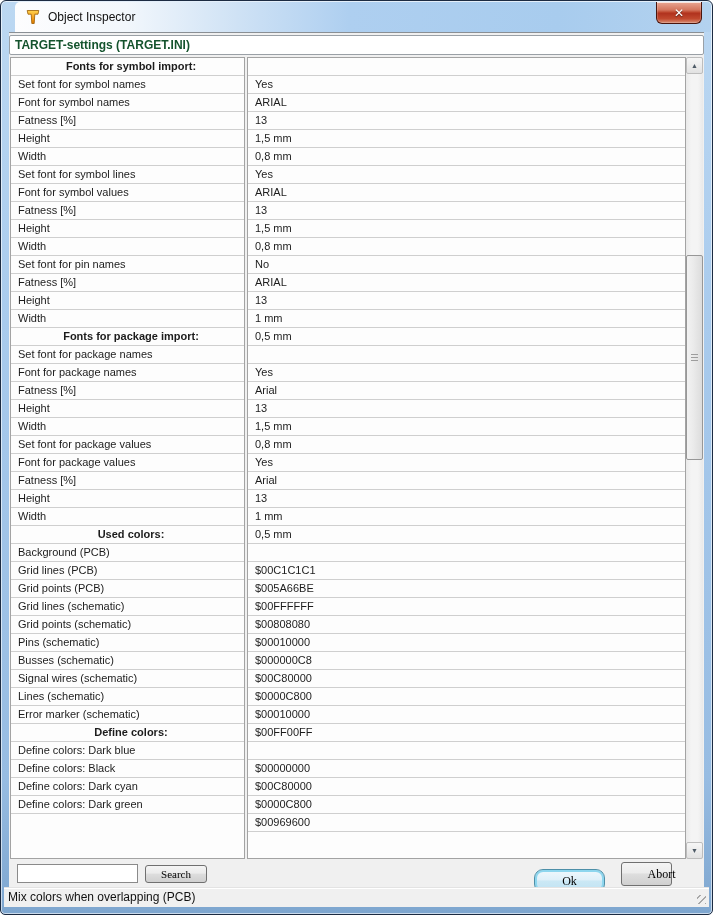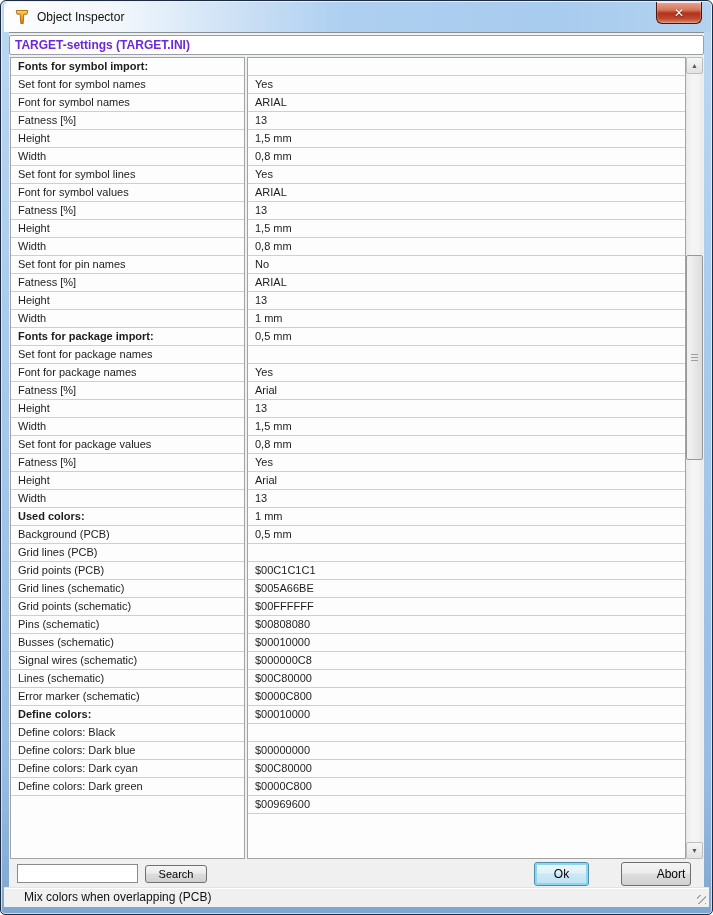--- a/index.html
+++ b/index.html
@@ -11,21 +11,21 @@
     overflow: hidden;
   }
   .window {
     position: absolute; inset: 0;
     border: 1px solid #1c2b42;
     border-radius: 6px 6px 5px 5px;
     background: linear-gradient(180deg, #bcd8f2 0%, #a9cbed 35%, #97bce2 85%, #7ea6cf 100%);
     box-shadow: inset 0 0 0 1px rgba(255,255,255,0.6);
   }
   .titlebar {
-    position: absolute; left: 3px; right: 1px; top: 1px; height: 30px;
+    position: absolute; left: 14px; right: 1px; top: 1px; height: 30px;
     border-radius: 5px 5px 0 0;
     background: linear-gradient(90deg, #fdfdfe 0%, #f2f7fc 16%, #cfe2f5 32%, #aecff0 48%, #a8ccee 78%, #b3d2ef 100%);
     display: flex; align-items: center;
   }
   .app-icon {
     width: 16px; height: 16px; margin-left: 10px; margin-right: 7px;
     display: inline-block;
   }
   .title-text { font-size: 12px; color: #111; }
   .close-btn {
@@ -41,21 +41,21 @@
   }
   .content {
     position: absolute; left: 8px; right: 8px; top: 31px; bottom: 7px;
     background: #f0f0f0;
     border-top: 1px solid #8a8f94;
   }
   .name-field {
     position: absolute; left: 0; right: 0; top: 2px; height: 20px;
     background: #ffffff;
     border: 1px solid #9aa0a6; border-radius: 2px;
-    font-size: 12px; font-weight: bold; color: #6d28d9;
+    font-size: 12px; font-weight: bold; color: #14532d;
     line-height: 18px; padding-left: 5px;
   }
   .panes {
     position: absolute; left: 1px; right: 1px; top: 24px; height: 802px;
     display: flex;
   }
   .pane {
     background: #fdfdfd;
     border: 1px solid #a3a3a3;
     overflow: hidden;
@@ -64,21 +64,21 @@
   .pane.values { flex: 1; }
   .row {
     height: 18px;
     border-bottom: 1px solid #cfcfcf;
     font-size: 11px; color: #1c1c1c;
     line-height: 17px;
     padding-left: 7px;
     white-space: nowrap; overflow: hidden;
     background: #fdfdfd;
   }
-  .row.bold { font-weight: bold; }
+  .row.bold { font-weight: bold; text-align: center; }
   .scrollbar {
     width: 17px; position: relative;
     background: linear-gradient(90deg, #e9e9e9 0%, #f4f4f4 30%, #f4f4f4 70%, #e9e9e9 100%);
     margin-left: 0;
   }
   .sb-arrow {
     position: absolute; left: 0; width: 17px; height: 17px;
     display: flex; align-items: center; justify-content: center;
     font-size: 7px; color: #4d5a66;
     background: linear-gradient(180deg, #f6f6f6, #e2e2e2);
@@ -103,47 +103,47 @@
     position: absolute; left: 8px; top: 5px; width: 121px; height: 19px;
     border: 1px solid #8a8a8a; background: #fff;
     font-size: 11px; padding: 0 3px;
     font-family: "Liberation Sans", sans-serif;
   }
   .btn {
     position: absolute;
     font-size: 12px; color: #000;
     display: flex; align-items: center; justify-content: center;
     cursor: pointer;
-    font-family: Liberation Sans, sans-serif;
+    font-family: Liberation Serif, serif;
   }
   .btn-search {
     left: 136px; top: 6px; width: 62px; height: 18px;
     border: 1px solid #707070; border-radius: 3px;
     background: linear-gradient(180deg, #f5f5f5 0%, #ebebeb 45%, #dddddd 50%, #d0d0d0 100%);
     font-size: 11px;
   }
   .btn-ok {
-    left: 525px; top: 3px; width: 55px; height: 24px;
-    border: 1px solid #4d8fa8; border-radius: 3px;
+    left: 525px; top: 10px; width: 71px; height: 24px;
+    border: 1px solid #4d8fa8; border-radius: 9px;
     background: linear-gradient(180deg, #f0f8fc 0%, #dff0f9 45%, #cbe8f5 50%, #bfe2f2 100%);
     box-shadow: inset 0 0 0 2px #8ed6ee;
   }
   .btn-abort {
-    left: 612px; top: 3px; width: 70px; height: 24px;
+    left: 612px; top: 3px; width: 51px; height: 24px;
     border: 1px solid #707070; border-radius: 3px;
     background: linear-gradient(180deg, #f4f4f4 0%, #ececec 45%, #dedede 50%, #d0d0d0 100%);
     padding-left: 30px;
   }
   .status-bar {
     position: absolute; left: -5px; right: -5px; bottom: 0; height: 20px;
     background: #f0f0f0;
     border-top: 1px solid #e3e3e3;
     box-shadow: inset 0 1px 0 #ffffff;
     font-size: 12px; color: #111;
-    line-height: 19px; padding-left: 20px;
+    line-height: 19px; padding-left: 4px;
   }
   .resize-grip {
     position: absolute; right: 3px; bottom: 3px; width: 9px; height: 9px;
     background: repeating-linear-gradient(135deg, transparent 0 2px, #a8a8a8 2px 3px, transparent 3px 5px);
     cursor: nwse-resize;
   }
 </style>
 </head>
 <body>
 
@@ -189,37 +189,38 @@
           <div class="row">Fatness [%]</div>
           <div class="row">Height</div>
           <div class="row">Width</div>
           <div class="row bold">Fonts for package import:</div>
           <div class="row">Set font for package names</div>
           <div class="row">Font for package names</div>
           <div class="row">Fatness [%]</div>
           <div class="row">Height</div>
           <div class="row">Width</div>
           <div class="row">Set font for package values</div>
+          <div class="row">Font for package values</div>
           <div class="row">Fatness [%]</div>
           <div class="row">Height</div>
           <div class="row">Width</div>
           <div class="row bold">Used colors:</div>
           <div class="row">Background (PCB)</div>
           <div class="row">Grid lines (PCB)</div>
           <div class="row">Grid points (PCB)</div>
           <div class="row">Grid lines (schematic)</div>
           <div class="row">Grid points (schematic)</div>
           <div class="row">Pins (schematic)</div>
           <div class="row">Busses (schematic)</div>
           <div class="row">Signal wires (schematic)</div>
           <div class="row">Lines (schematic)</div>
           <div class="row">Error marker (schematic)</div>
           <div class="row bold">Define colors:</div>
+          <div class="row">Define colors: Dark blue</div>
           <div class="row">Define colors: Black</div>
-          <div class="row">Define colors: Dark blue</div>
           <div class="row">Define colors: Dark cyan</div>
           <div class="row">Define colors: Dark green</div>
         </div>
       <div class="pane values">
           <div class="row"></div>
           <div class="row">Yes</div>
           <div class="row">ARIAL</div>
           <div class="row">13</div>
           <div class="row">1,5 mm</div>
           <div class="row">0,8 mm</div>
@@ -247,20 +248,21 @@
           <div class="row"></div>
           <div class="row">$00C1C1C1</div>
           <div class="row">$005A66BE</div>
           <div class="row">$00FFFFFF</div>
           <div class="row">$00808080</div>
           <div class="row">$00010000</div>
           <div class="row">$000000C8</div>
           <div class="row">$00C80000</div>
           <div class="row">$0000C800</div>
           <div class="row">$00010000</div>
+          <div class="row">$00FF00FF</div>
           <div class="row"></div>
           <div class="row">$00000000</div>
           <div class="row">$00C80000</div>
           <div class="row">$0000C800</div>
           <div class="row">$00969600</div>
         </div>
       <div class="scrollbar">
         <div class="sb-arrow up">▲</div>
         <div class="sb-thumb">
           <div class="sb-grip"></div>

